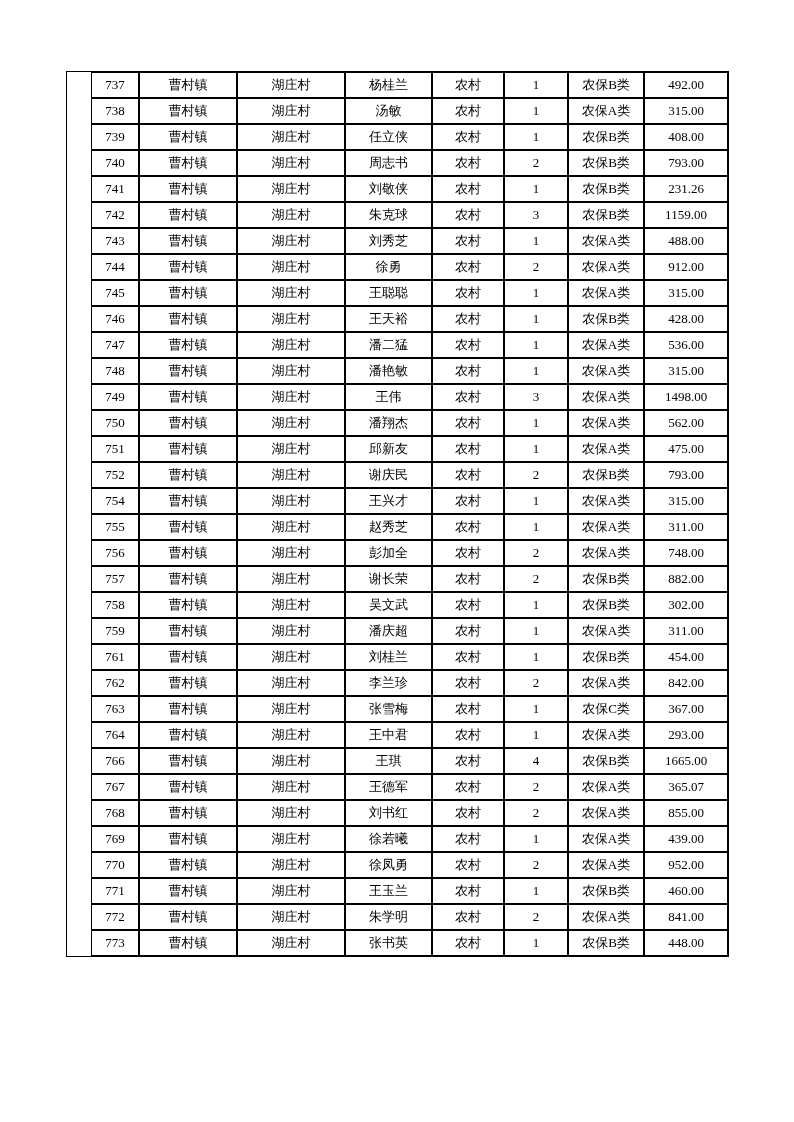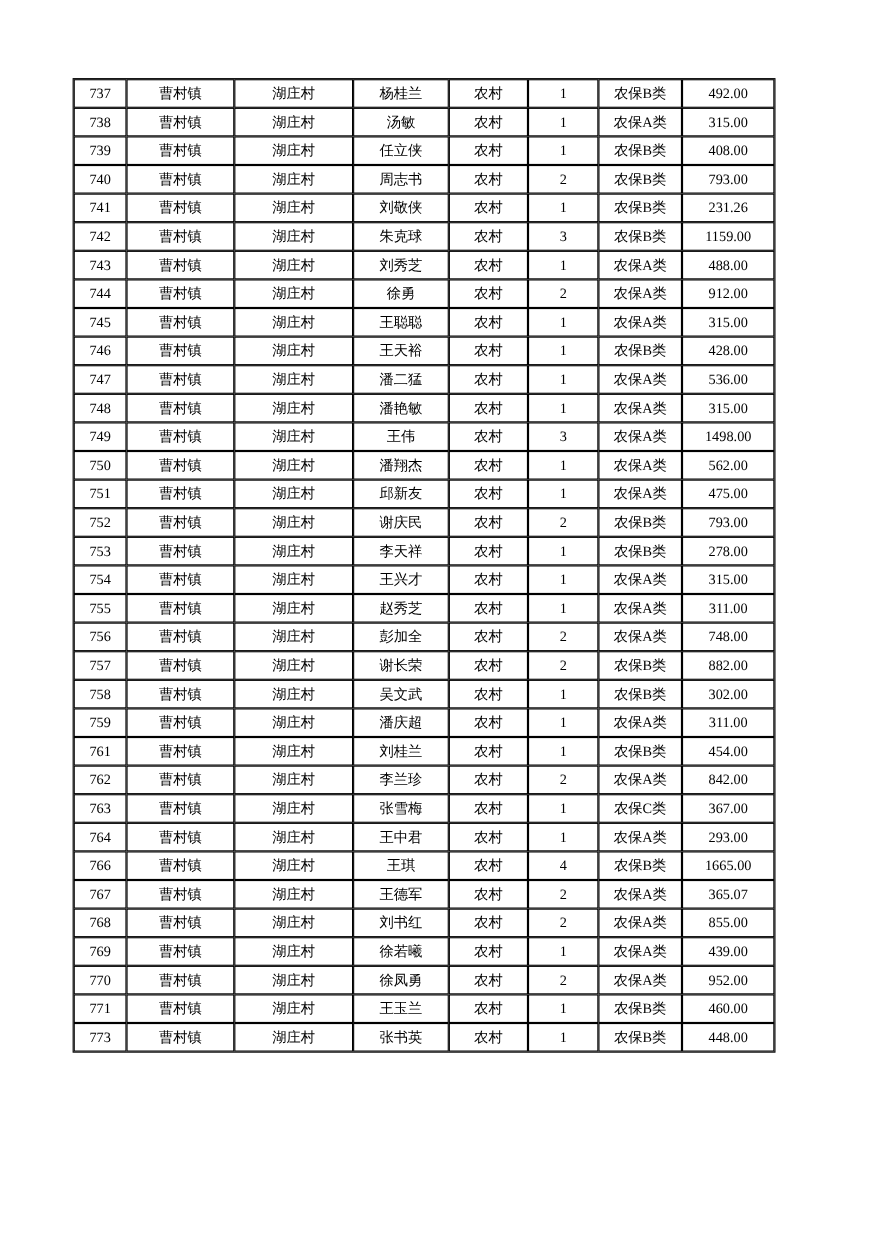--- a/index.html
+++ b/index.html
@@ -19,20 +19,21 @@
   }
   table.records {
     position: absolute;
     top: 71px;
     left: 66px;
     width: 637px;
     table-layout: fixed;
     border-collapse: separate;
     border-spacing: 0;
     border: 1px solid #000000;
+    padding-left: 24px;
   }
   table.records td {
     border: 1px solid #000000;
     height: 24px;
     padding: 0;
     text-align: center;
     vertical-align: middle;
     font-size: 13px;
     line-height: 24px;
     white-space: nowrap;
@@ -232,30 +233,20 @@
     <td>752</td>
     <td>曹村镇</td>
     <td>湖庄村</td>
     <td>谢庆民</td>
     <td>农村</td>
     <td>2</td>
     <td>农保B类</td>
     <td>793.00</td>
   </tr>
 
-  <tr>
-    <td>753</td>
-    <td>曹村镇</td>
-    <td>湖庄村</td>
-    <td>李天祥</td>
-    <td>农村</td>
-    <td>1</td>
-    <td>农保B类</td>
-    <td>278.00</td>
-  </tr>
 
   <tr>
     <td>754</td>
     <td>曹村镇</td>
     <td>湖庄村</td>
     <td>王兴才</td>
     <td>农村</td>
     <td>1</td>
     <td>农保A类</td>
     <td>315.00</td>
@@ -421,20 +412,30 @@
     <td>771</td>
     <td>曹村镇</td>
     <td>湖庄村</td>
     <td>王玉兰</td>
     <td>农村</td>
     <td>1</td>
     <td>农保B类</td>
     <td>460.00</td>
   </tr>
 
+  <tr>
+    <td>772</td>
+    <td>曹村镇</td>
+    <td>湖庄村</td>
+    <td>朱学明</td>
+    <td>农村</td>
+    <td>2</td>
+    <td>农保A类</td>
+    <td>841.00</td>
+  </tr>
 
   <tr>
     <td>773</td>
     <td>曹村镇</td>
     <td>湖庄村</td>
     <td>张书英</td>
     <td>农村</td>
     <td>1</td>
     <td>农保B类</td>
     <td>448.00</td>

